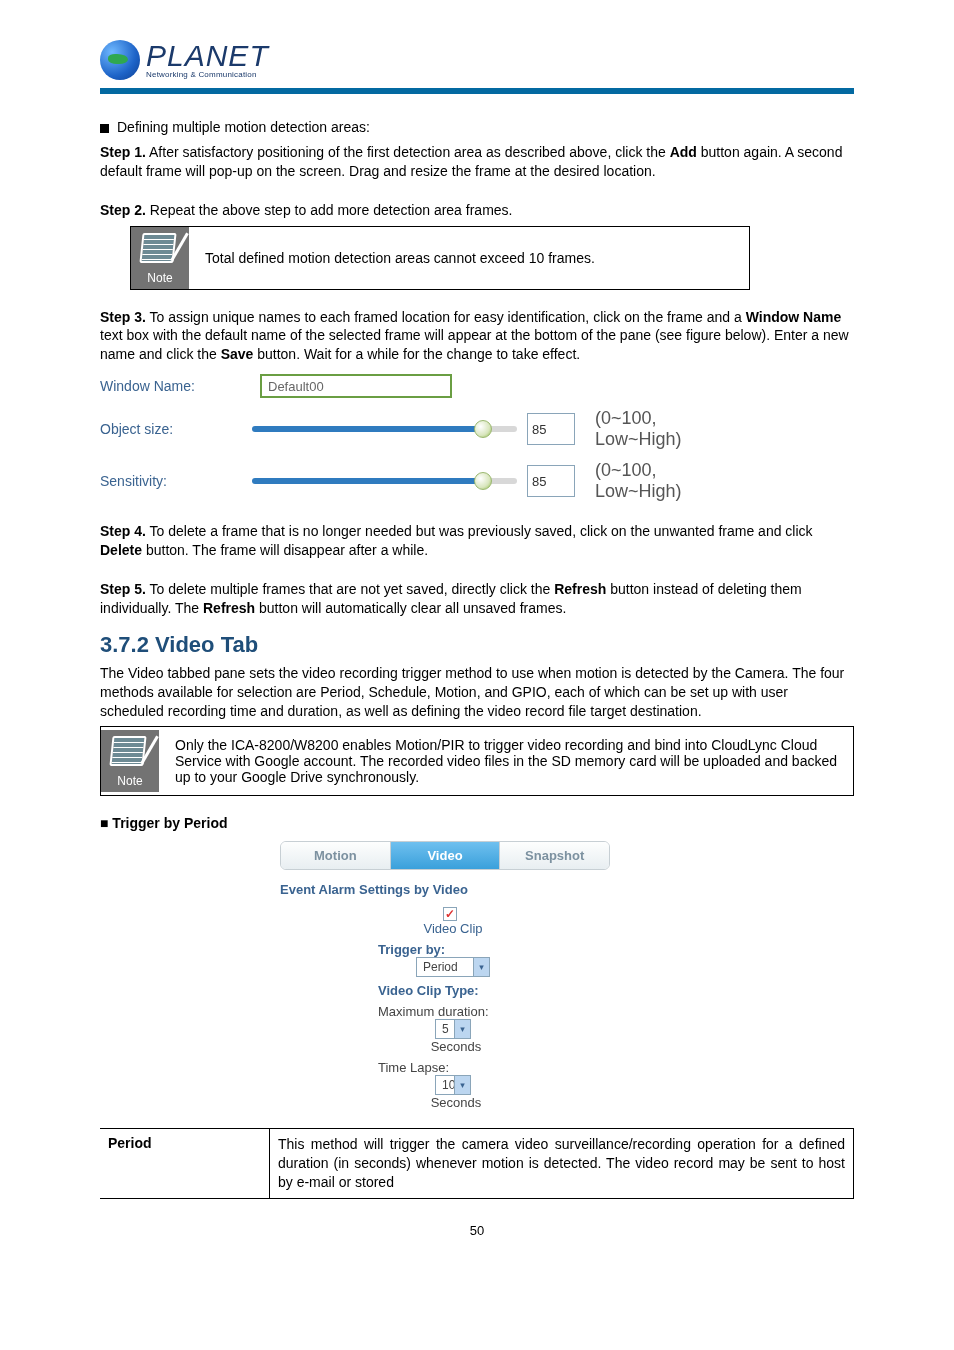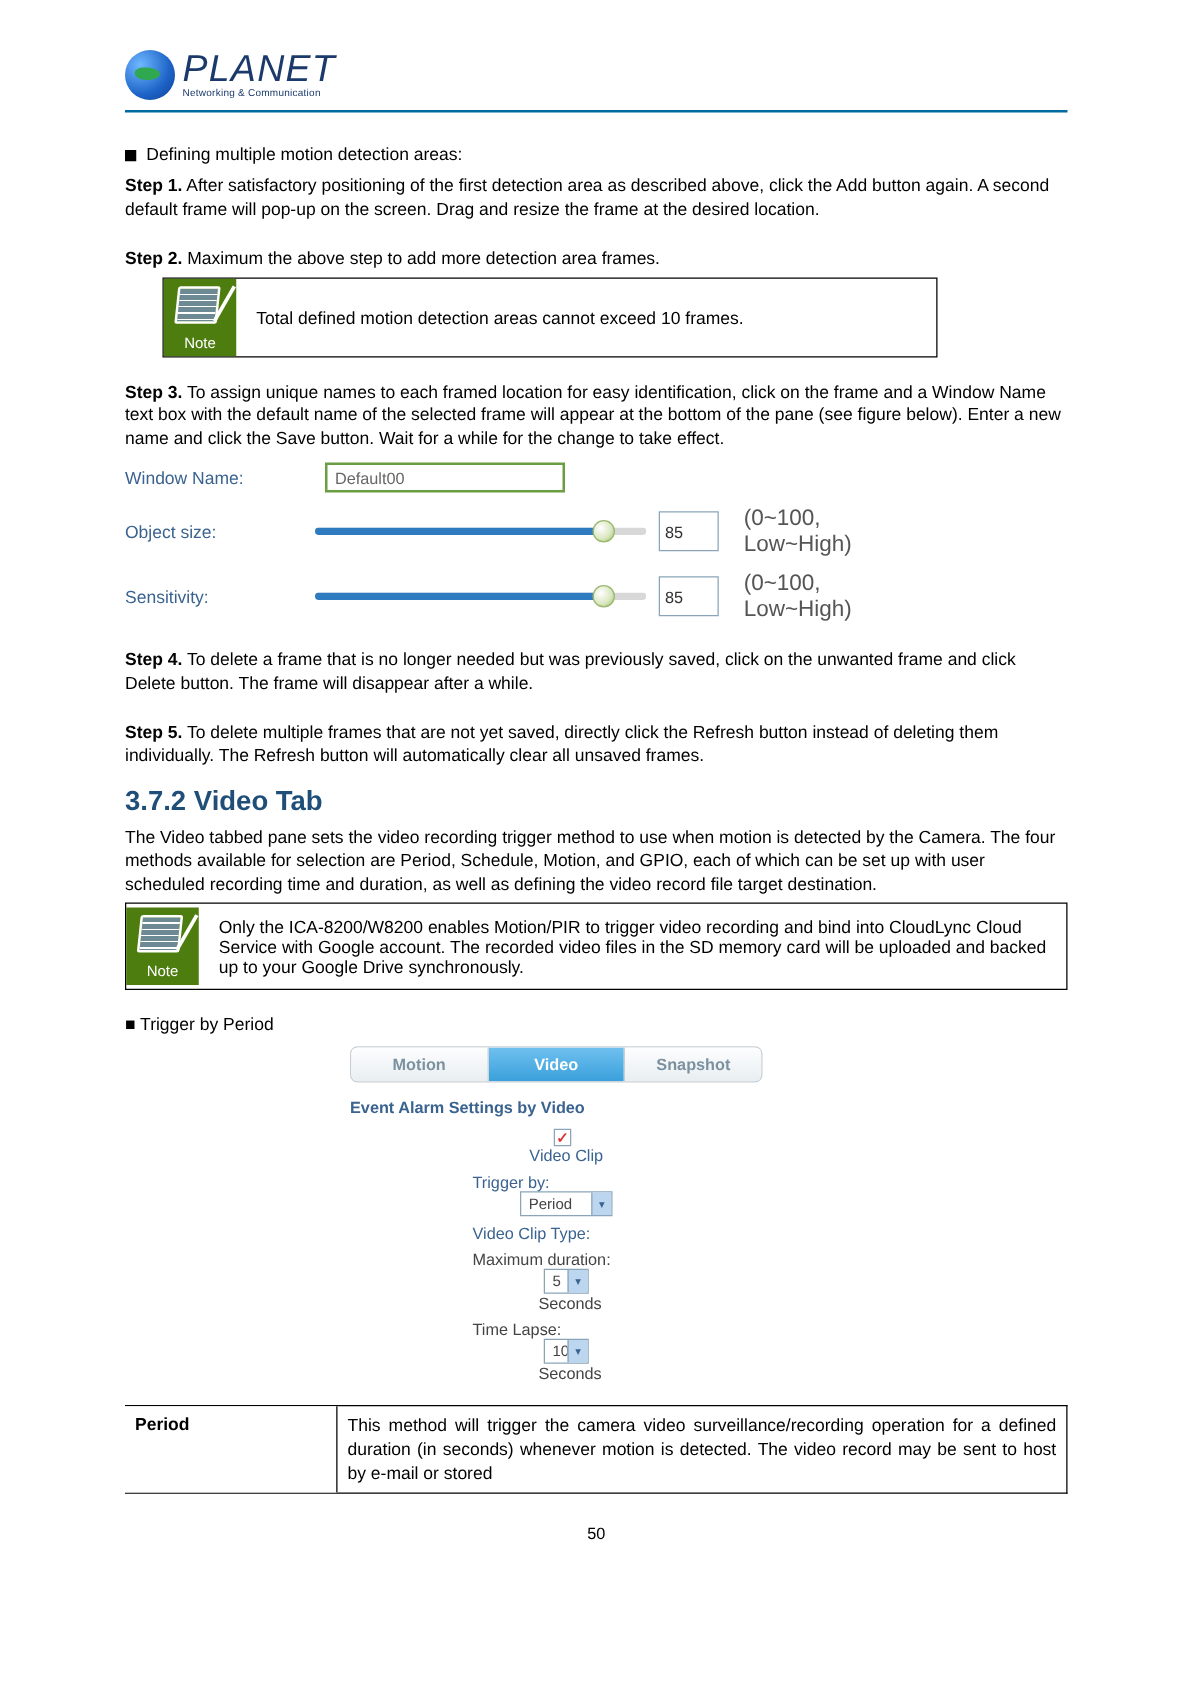--- a/index.html
+++ b/index.html
@@ -10,21 +10,21 @@
     background: #fff;
     width: 954px;
   }
   .page {
     padding: 40px 100px 40px 100px;
   }
   .logo-row {
     display: flex;
     align-items: center;
     padding-bottom: 8px;
-    border-bottom: 2px solid #0369a1;
+    border-bottom: 6px solid #0369a1;
     margin-bottom: 24px;
   }
   .logo {
     display: flex;
     align-items: center;
     gap: 6px;
   }
   .globe {
     width: 40px; height: 40px; border-radius: 50%;
     background: radial-gradient(circle at 30% 30%, #6fb8ff 0%, #1e64c8 60%, #0b3d91 100%);
@@ -43,33 +43,33 @@
   }
   .logo-sub {
     font-size: 8px; color:#1b3a6b; letter-spacing:0.2px;
   }
   .content p, .content div.para { margin-bottom: 6px; line-height: 1.35; }
   .step-label { font-weight: bold; }
   .sq-bullet::before {
     content:""; display:inline-block; width:9px; height:9px;
     background:#000; margin-right:8px; vertical-align:middle;
   }
-  .bold { font-weight: normal; }
+  .bold { font-weight: bold; }
   .note-box {
     border: 1px solid #000;
     display: flex;
     align-items: center;
     margin: 6px 0 18px 30px;
     max-width: 620px;
   }
   .note-box.wide { margin-left:0; max-width:100%; }
   .note-icon {
     flex: 0 0 58px;
     height: 62px;
-    background:#4d7c0f;
+    background:#737373;
     display:flex; flex-direction:column; align-items:center; justify-content:flex-end;
     color:#fff; font-size:12px; padding-bottom:4px;
     position: relative;
   }
   .notepad {
     position:absolute; top:6px; left:10px; width:34px; height:30px;
     border:2px solid #fff; border-radius:2px;
     background:repeating-linear-gradient(#6d8a94, #6d8a94 4px, #fff 4px, #fff 5px);
     transform: skewX(-6deg);
   }
@@ -161,21 +161,21 @@
   <div class="content">
     <div class="para sq-bullet">Defining multiple motion detection areas:</div>
 
     <div class="para">
       <span class="step-label">Step 1.</span><span> After satisfactory positioning of the first detection area as described above, click the </span><span class="bold">Add</span><span> button again. A second default frame will pop-up on the screen. Drag and resize the frame at the desired location.</span>
     </div>
 
     <div class="gap"></div>
 
     <div class="para">
-      <span class="step-label">Step 2.</span><span> Maximum the above step to add more detection area frames.</span>
+      <span class="step-label">Step 2.</span><span> Repeat the above step to add more detection area frames.</span>
     </div>
 
     <div class="note-box">
       <div class="note-icon">
         <div class="notepad"></div>
         <div class="pencil"></div>
         <span>Note</span>
       </div>
       <div class="note-text">Total defined motion detection areas cannot exceed 10 frames.</div>
     </div>

